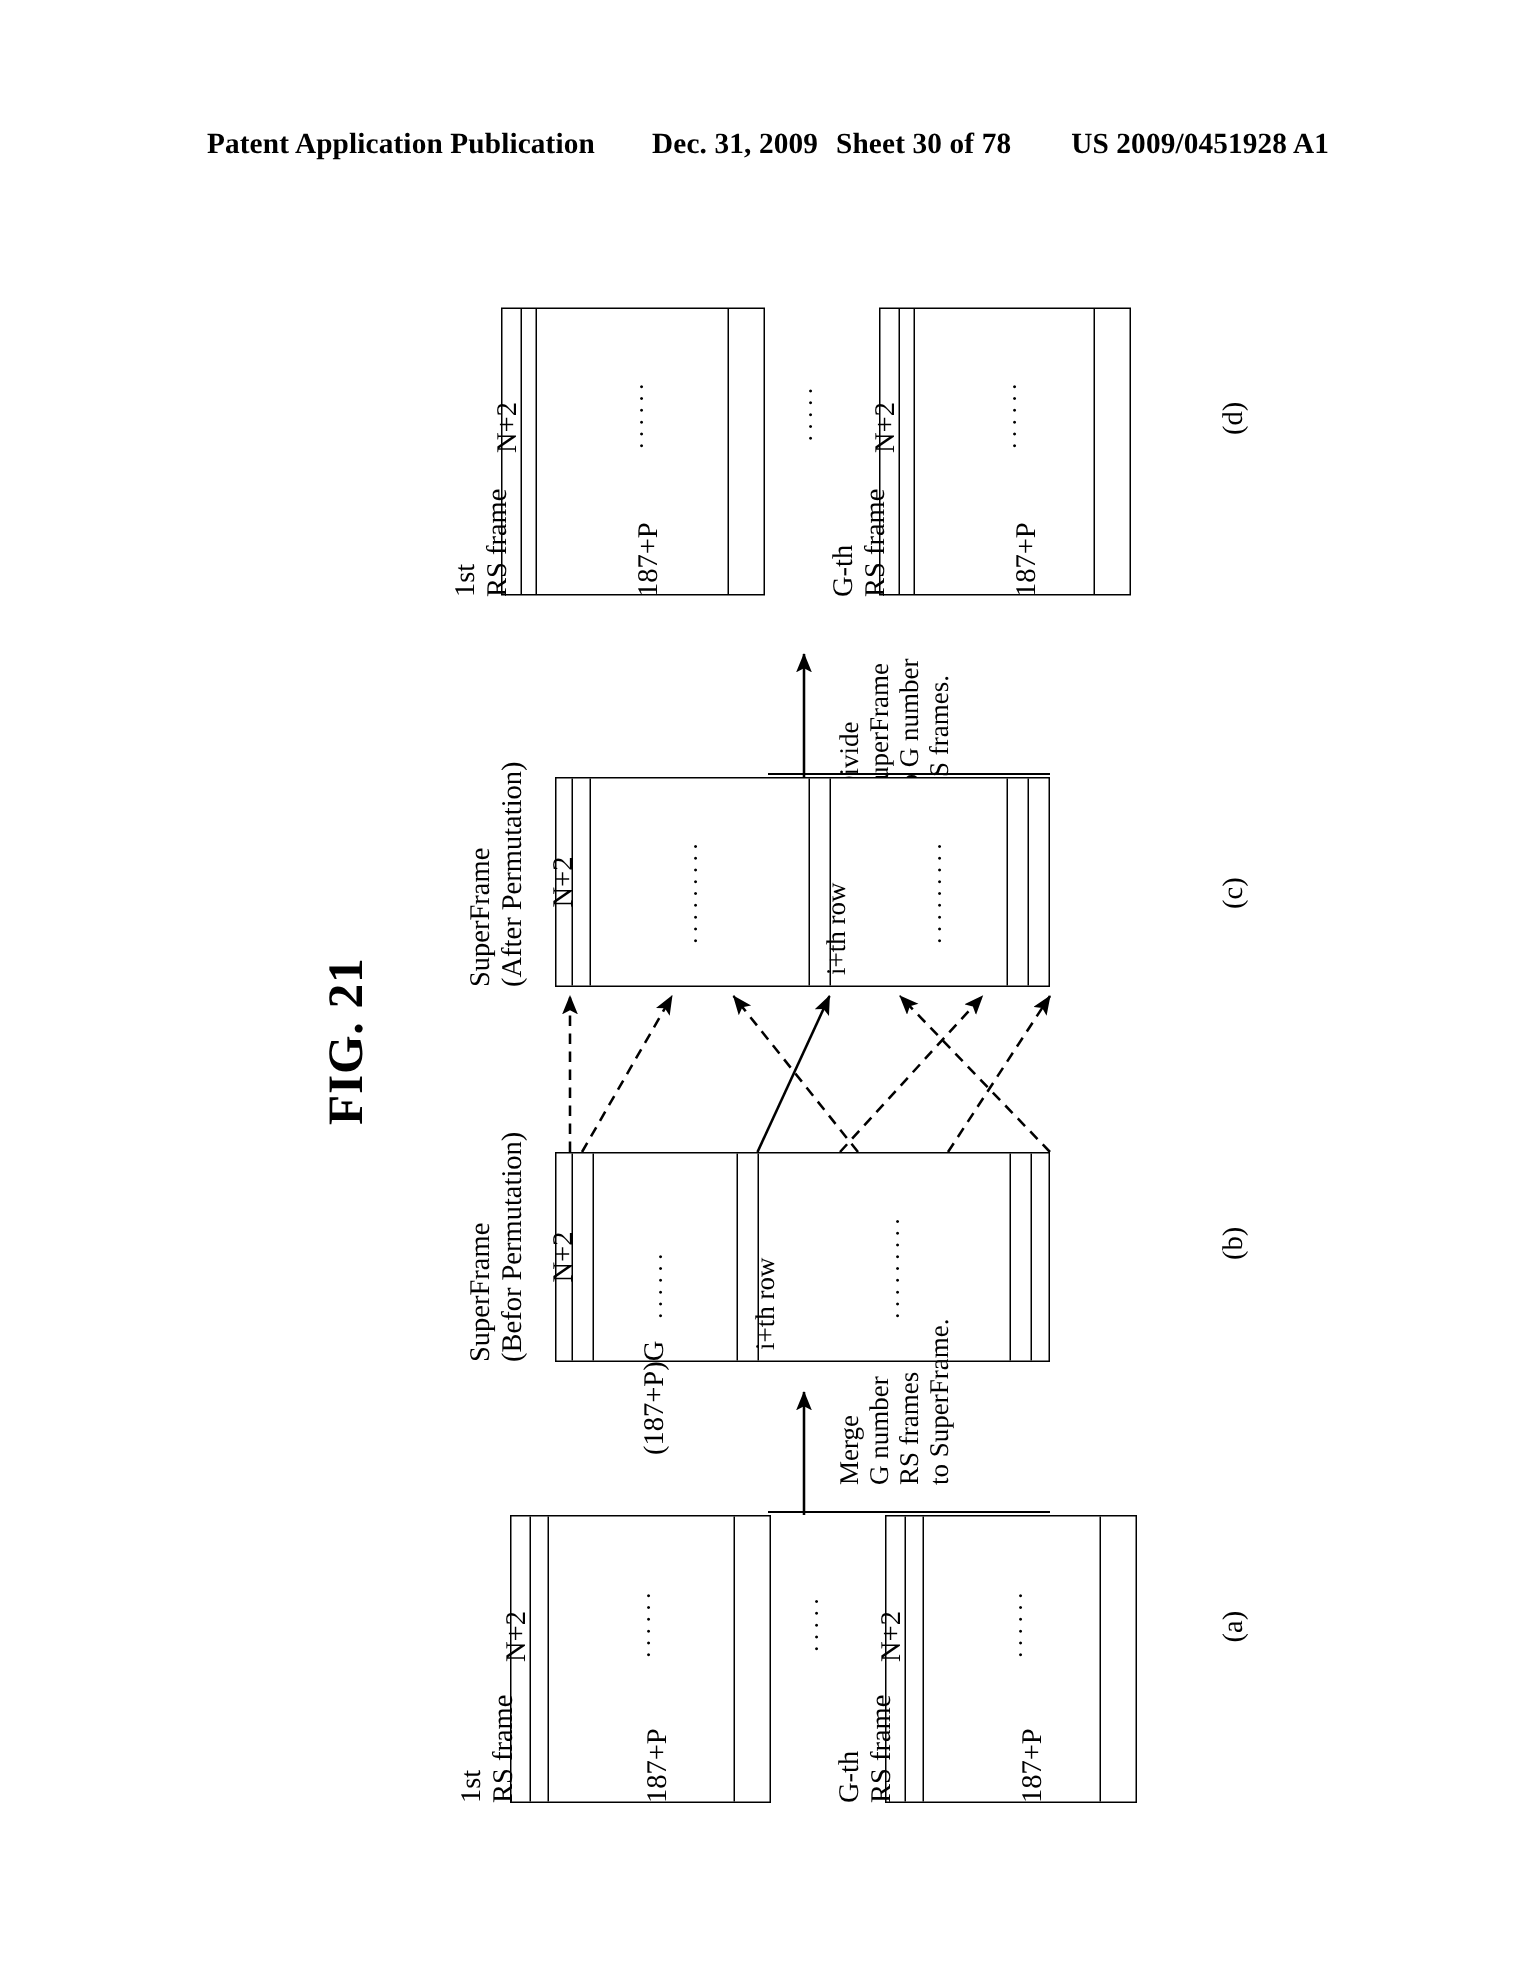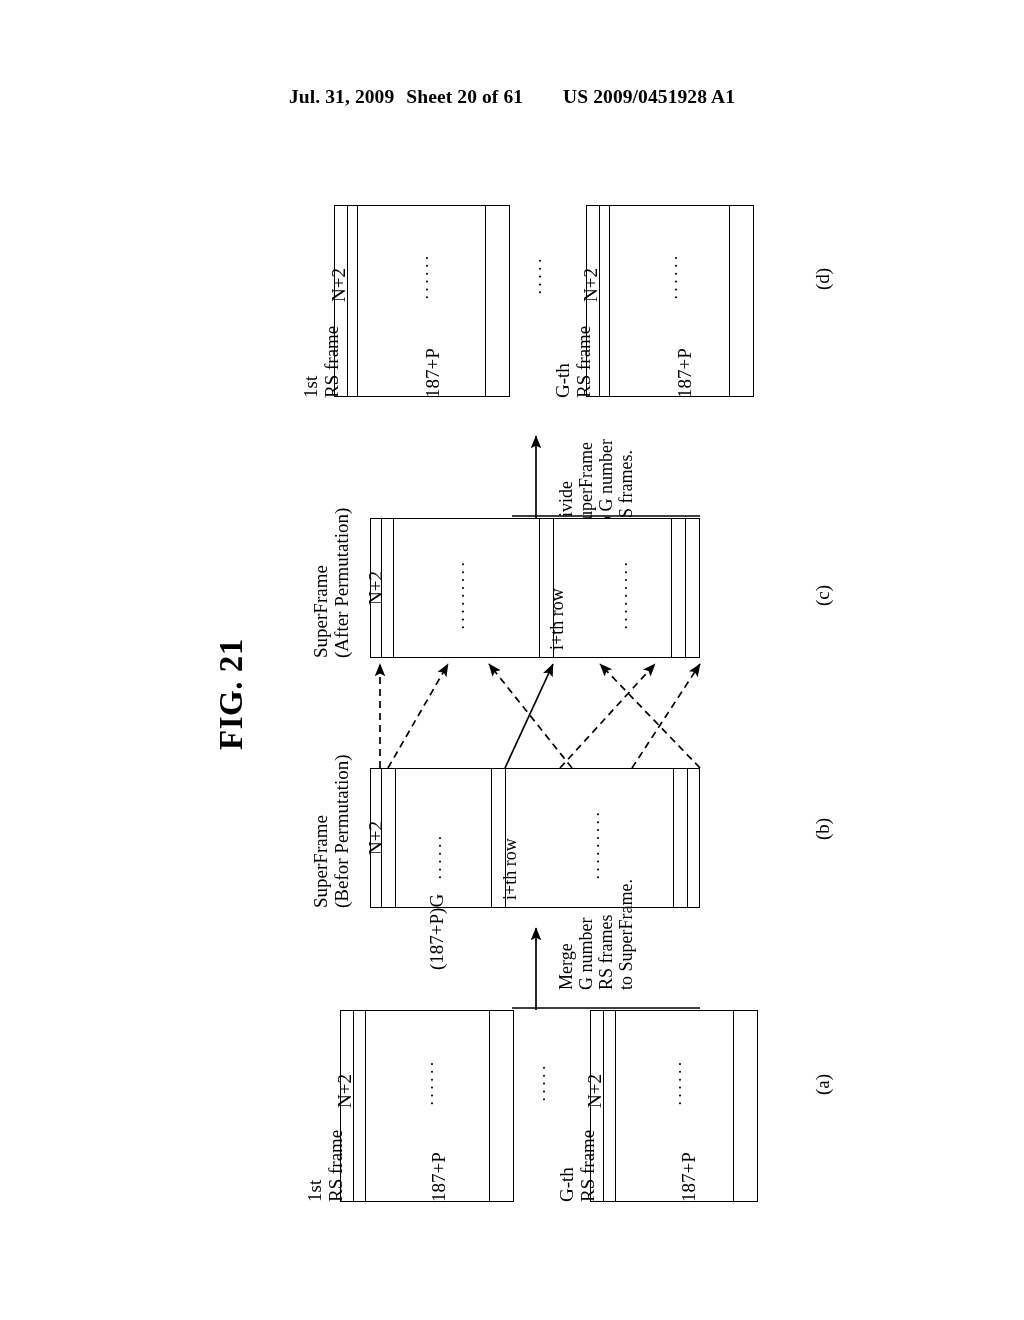--- a/index.html
+++ b/index.html
@@ -96,22 +96,23 @@
     position: absolute;
     left: 0; top: 0;
     width: 1024px; height: 1150px;
     pointer-events: none;
   }
 </style>
 </head>
 <body>
 
 <div id="page-header">
-  <span class="h-date">Jul. 31, 2009</span>
-  <span class="h-sheet">Sheet 20 of 61</span>
+  <span class="h-pub">Patent Application Publication</span>
+  <span class="h-date">Dec. 31, 2009</span>
+  <span class="h-sheet">Sheet 30 of 78</span>
   <span class="h-num">US 2009/0451928 A1</span>
 </div>
 
 <div id="figure">
 
   <div class="rot fig-title" style="left:213px; top:610px;">FIG. 21</div>
 
   <div class="box" style="left:334px; top:65px; width:176px; height:192px;">
     <div class="vline thin" style="left:12px;"></div>
     <div class="vline thin" style="left:22px;"></div>

